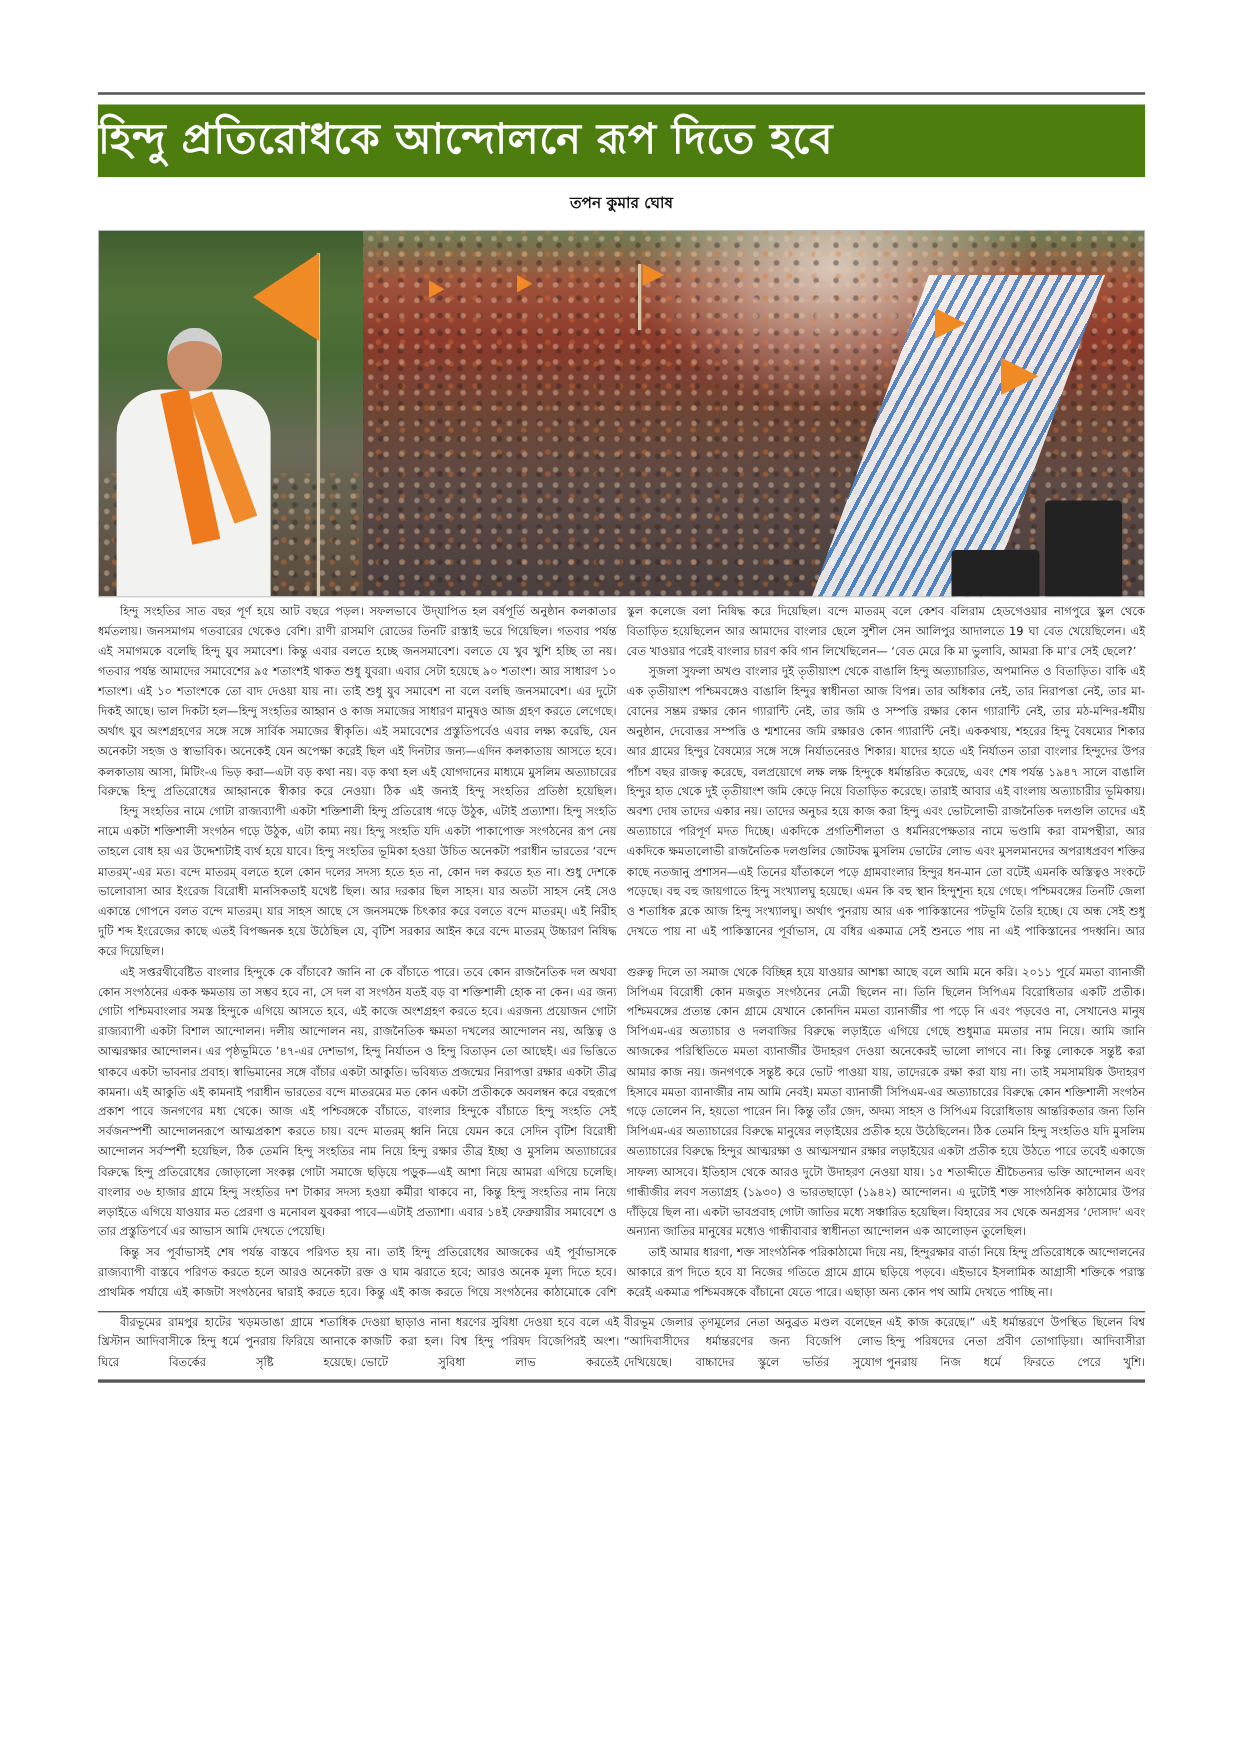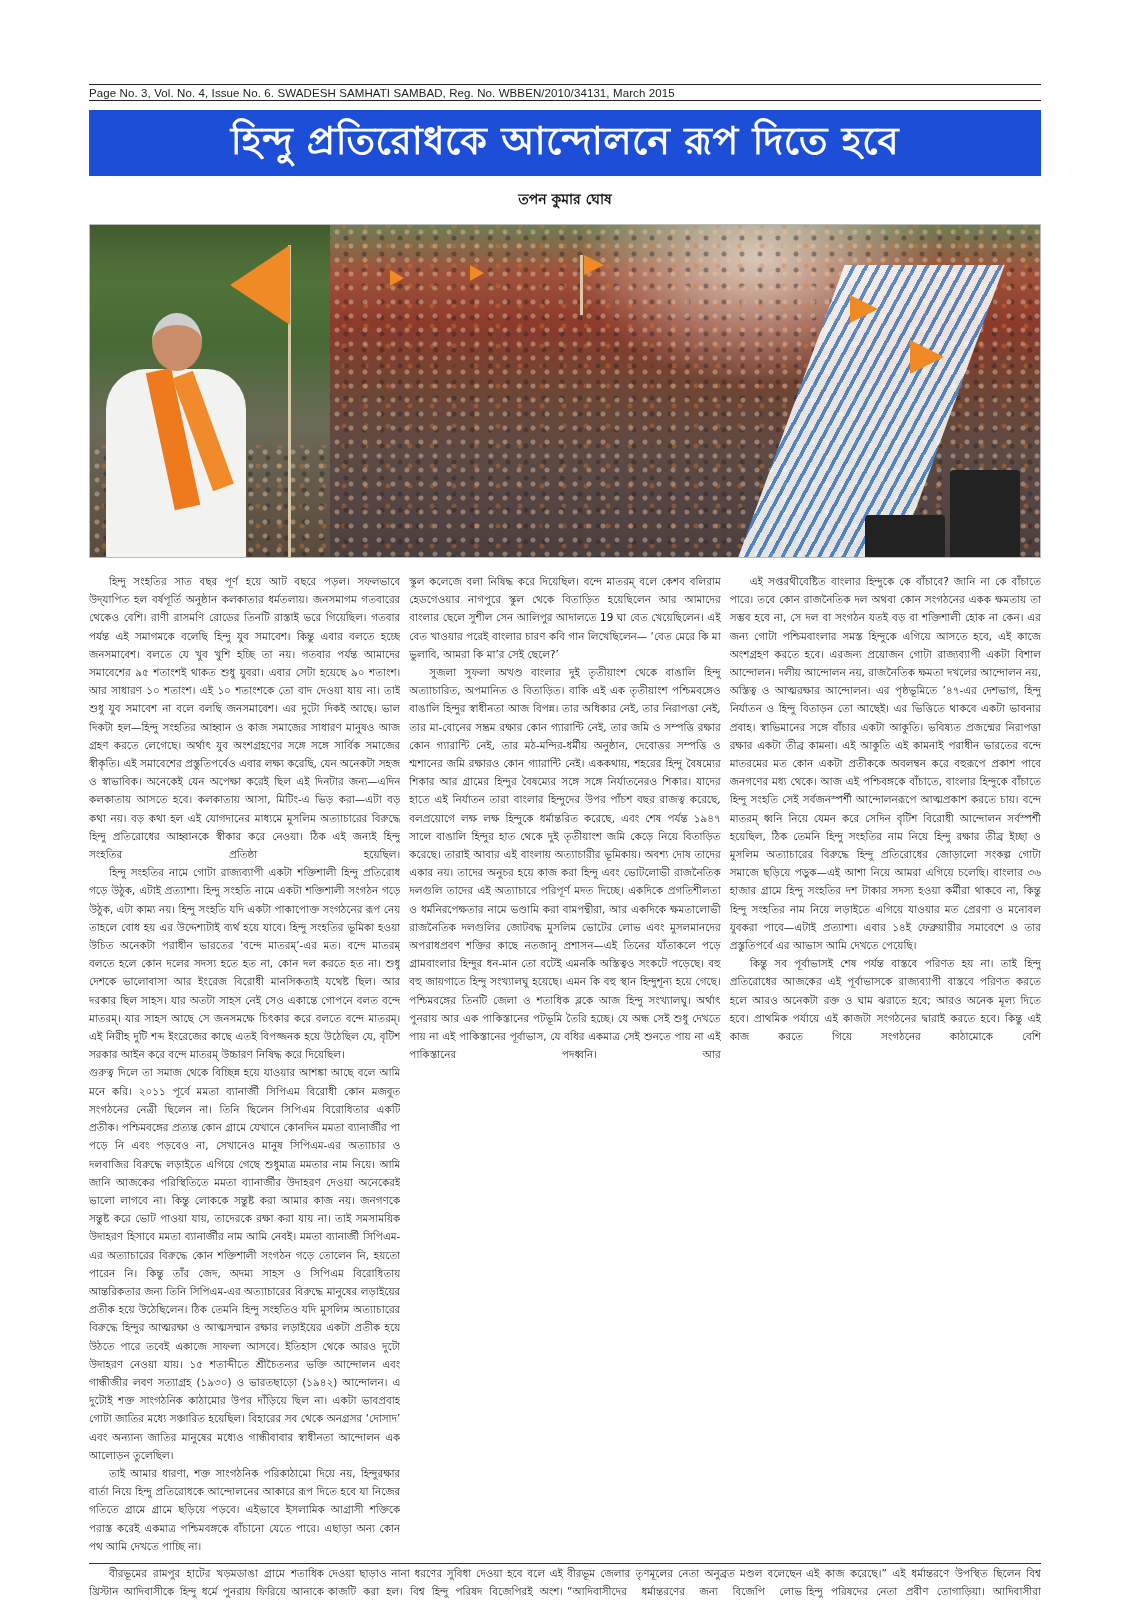--- a/index.html
+++ b/index.html
@@ -10,21 +10,21 @@
 
   .masthead-rule-top { height: 1px; background: #222; }
   .masthead {
     font-family: "Liberation Sans", sans-serif;
     font-size: 11.5px; color: #222; padding: 2px 0 1px 0; letter-spacing: 0.1px;
     white-space: nowrap; overflow: hidden;
   }
   .masthead-rule-bottom { height: 1px; background: #222; margin-bottom: 9px; }
 
   .headline-box {
-    background: #1d4ed8; height: 66px; display: flex; align-items: center; justify-content: center;
+    background: #4d7c0f; height: 66px; display: flex; align-items: center; 
     overflow: hidden;
   }
   .headline {
     color: #fff; font-size: 38px; font-weight: bold; letter-spacing: 0.5px; white-space: nowrap;
   }
   .byline {
     text-align: center; font-size: 14px; font-weight: bold; margin: 12px 0 12px 0; color: #111;
   }
 
   
@@ -79,21 +79,21 @@
   .speaker-scarf2 {
     position: absolute; left: 96px; top: 58px; width: 22px; height: 120px; background: #f08a2a;
     transform: rotate(-20deg);
   }
   .tree-band { position: absolute; left: 0; right: 0; top: 0; height: 60px;
     background: linear-gradient(180deg, #3f5d2e 0%, rgba(63,93,46,0) 100%); }
   .speakerbox { position: absolute; background: #222; border-radius: 4px; }
 
   
   .article {
-    margin-top: 14px; display: grid; grid-template-columns: repeat(3, 1fr); column-gap: 9px;
+    margin-top: 4px; display: grid; grid-template-columns: repeat(2, 1fr); column-gap: 9px;
   }
   .col p {
     font-size: 10.4px; line-height: 18.2px; text-align: justify; text-align-last: justify;
     color: #1c1c1c; overflow: hidden;
   }
   .col p.end { text-align-last: left; }
   .col p.indent { text-indent: 20px; }
 
   .section-rule { height: 1px; background: #333; margin-top: 8px; }
   .sub-headline {
@@ -105,21 +105,20 @@
   }
   .article2 .col p { font-size: 10.4px; line-height: 18.2px; }
   .bottom-rule { height: 3px; background: #555; margin-top: 6px; }
 </style>
 </head>
 <body>
 
 <div class="page">
 
   <div class="masthead-rule-top"></div>
-  <div class="masthead">Page No. 3, Vol. No. 4, Issue No. 6. SWADESH SAMHATI SAMBAD,  Reg. No. WBBEN/2010/34131, March 2015</div>
   <div class="masthead-rule-bottom"></div>
 
   <div class="headline-box">
     <h1 class="headline">হিন্দু প্রতিরোধকে আন্দোলনে রূপ দিতে হবে</h1>
   </div>
   <div class="byline">তপন কুমার ঘোষ</div>
 
   <div class="photo">
     <div class="photo-right" title="Large crowd seated on a Kolkata street with saffron flags and blue-white barricades">
       <div class="crowd-dots"></div>

